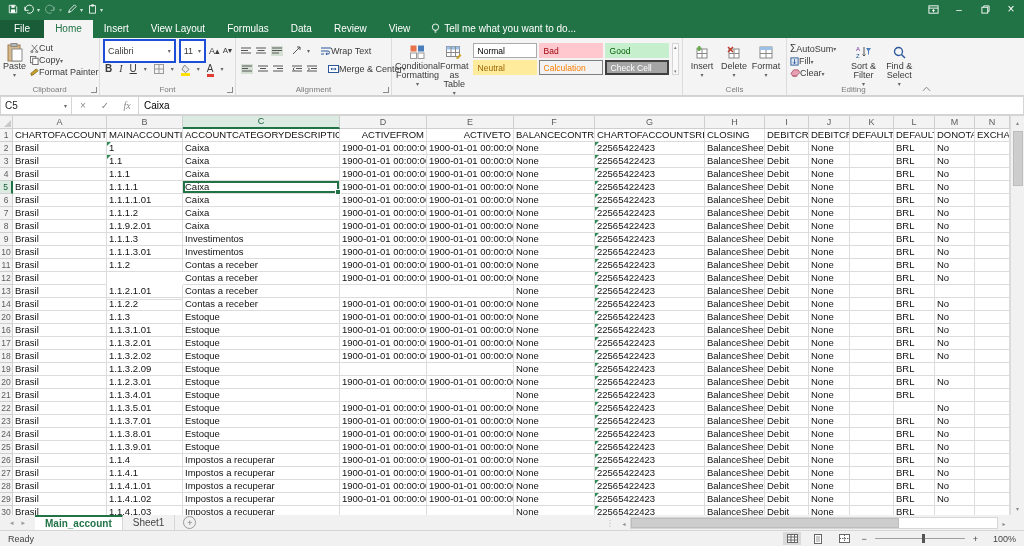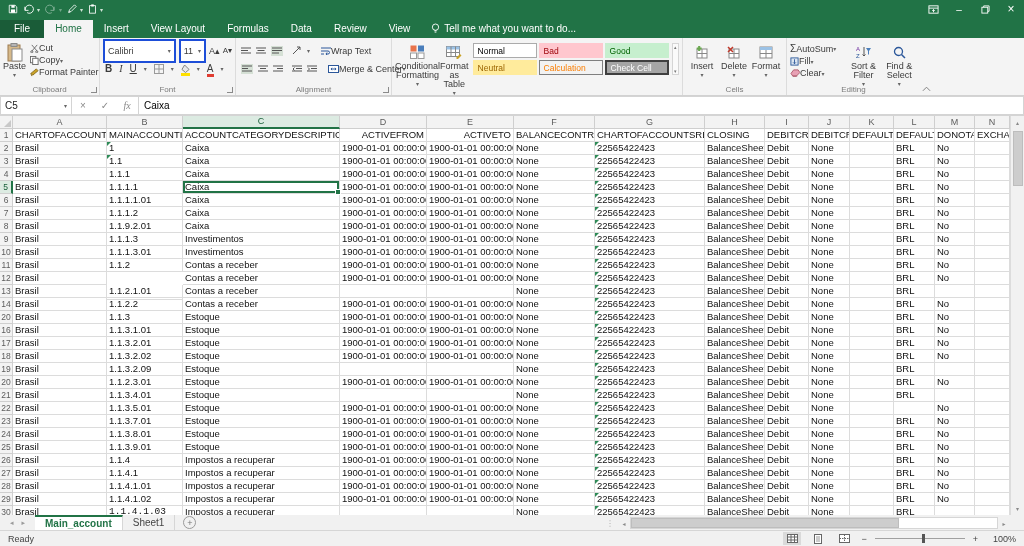--- a/index.html
+++ b/index.html
@@ -999,21 +999,21 @@
         <div class="g-cell" style="width: 44px;">Debit</div>
         <div class="g-cell" style="width: 41px;">None</div>
         <div class="g-cell" style="width: 44px;"></div>
         <div class="g-cell" style="width: 41px;">BRL</div>
         <div class="g-cell" style="width: 40px;">No</div>
         <div class="g-cell" style="width: 35px;"></div>
       </div>
       <div class="g-row">
         <div class="g-gut">30</div>
         <div class="g-cell" style="width: 94px;">Brasil</div>
-        <div class="g-cell" style="width: 76px; font-family: Liberation Mono, monospace;">1.1.4.1.03</div>
+        <div class="g-cell" style="width: 76px;">1.1.4.1.03</div>
         <div class="g-cell" style="width: 157px;">Impostos a recuperar</div>
         <div class="g-cell num" style="width: 87px;"></div>
         <div class="g-cell num" style="width: 87px;"></div>
         <div class="g-cell" style="width: 81px;">None</div>
         <div class="g-cell tri" style="width: 110px;">22565422423</div>
         <div class="g-cell" style="width: 60px;">BalanceSheet</div>
         <div class="g-cell" style="width: 44px;">Debit</div>
         <div class="g-cell" style="width: 41px;">None</div>
         <div class="g-cell" style="width: 44px;"></div>
         <div class="g-cell" style="width: 41px;">BRL</div>

